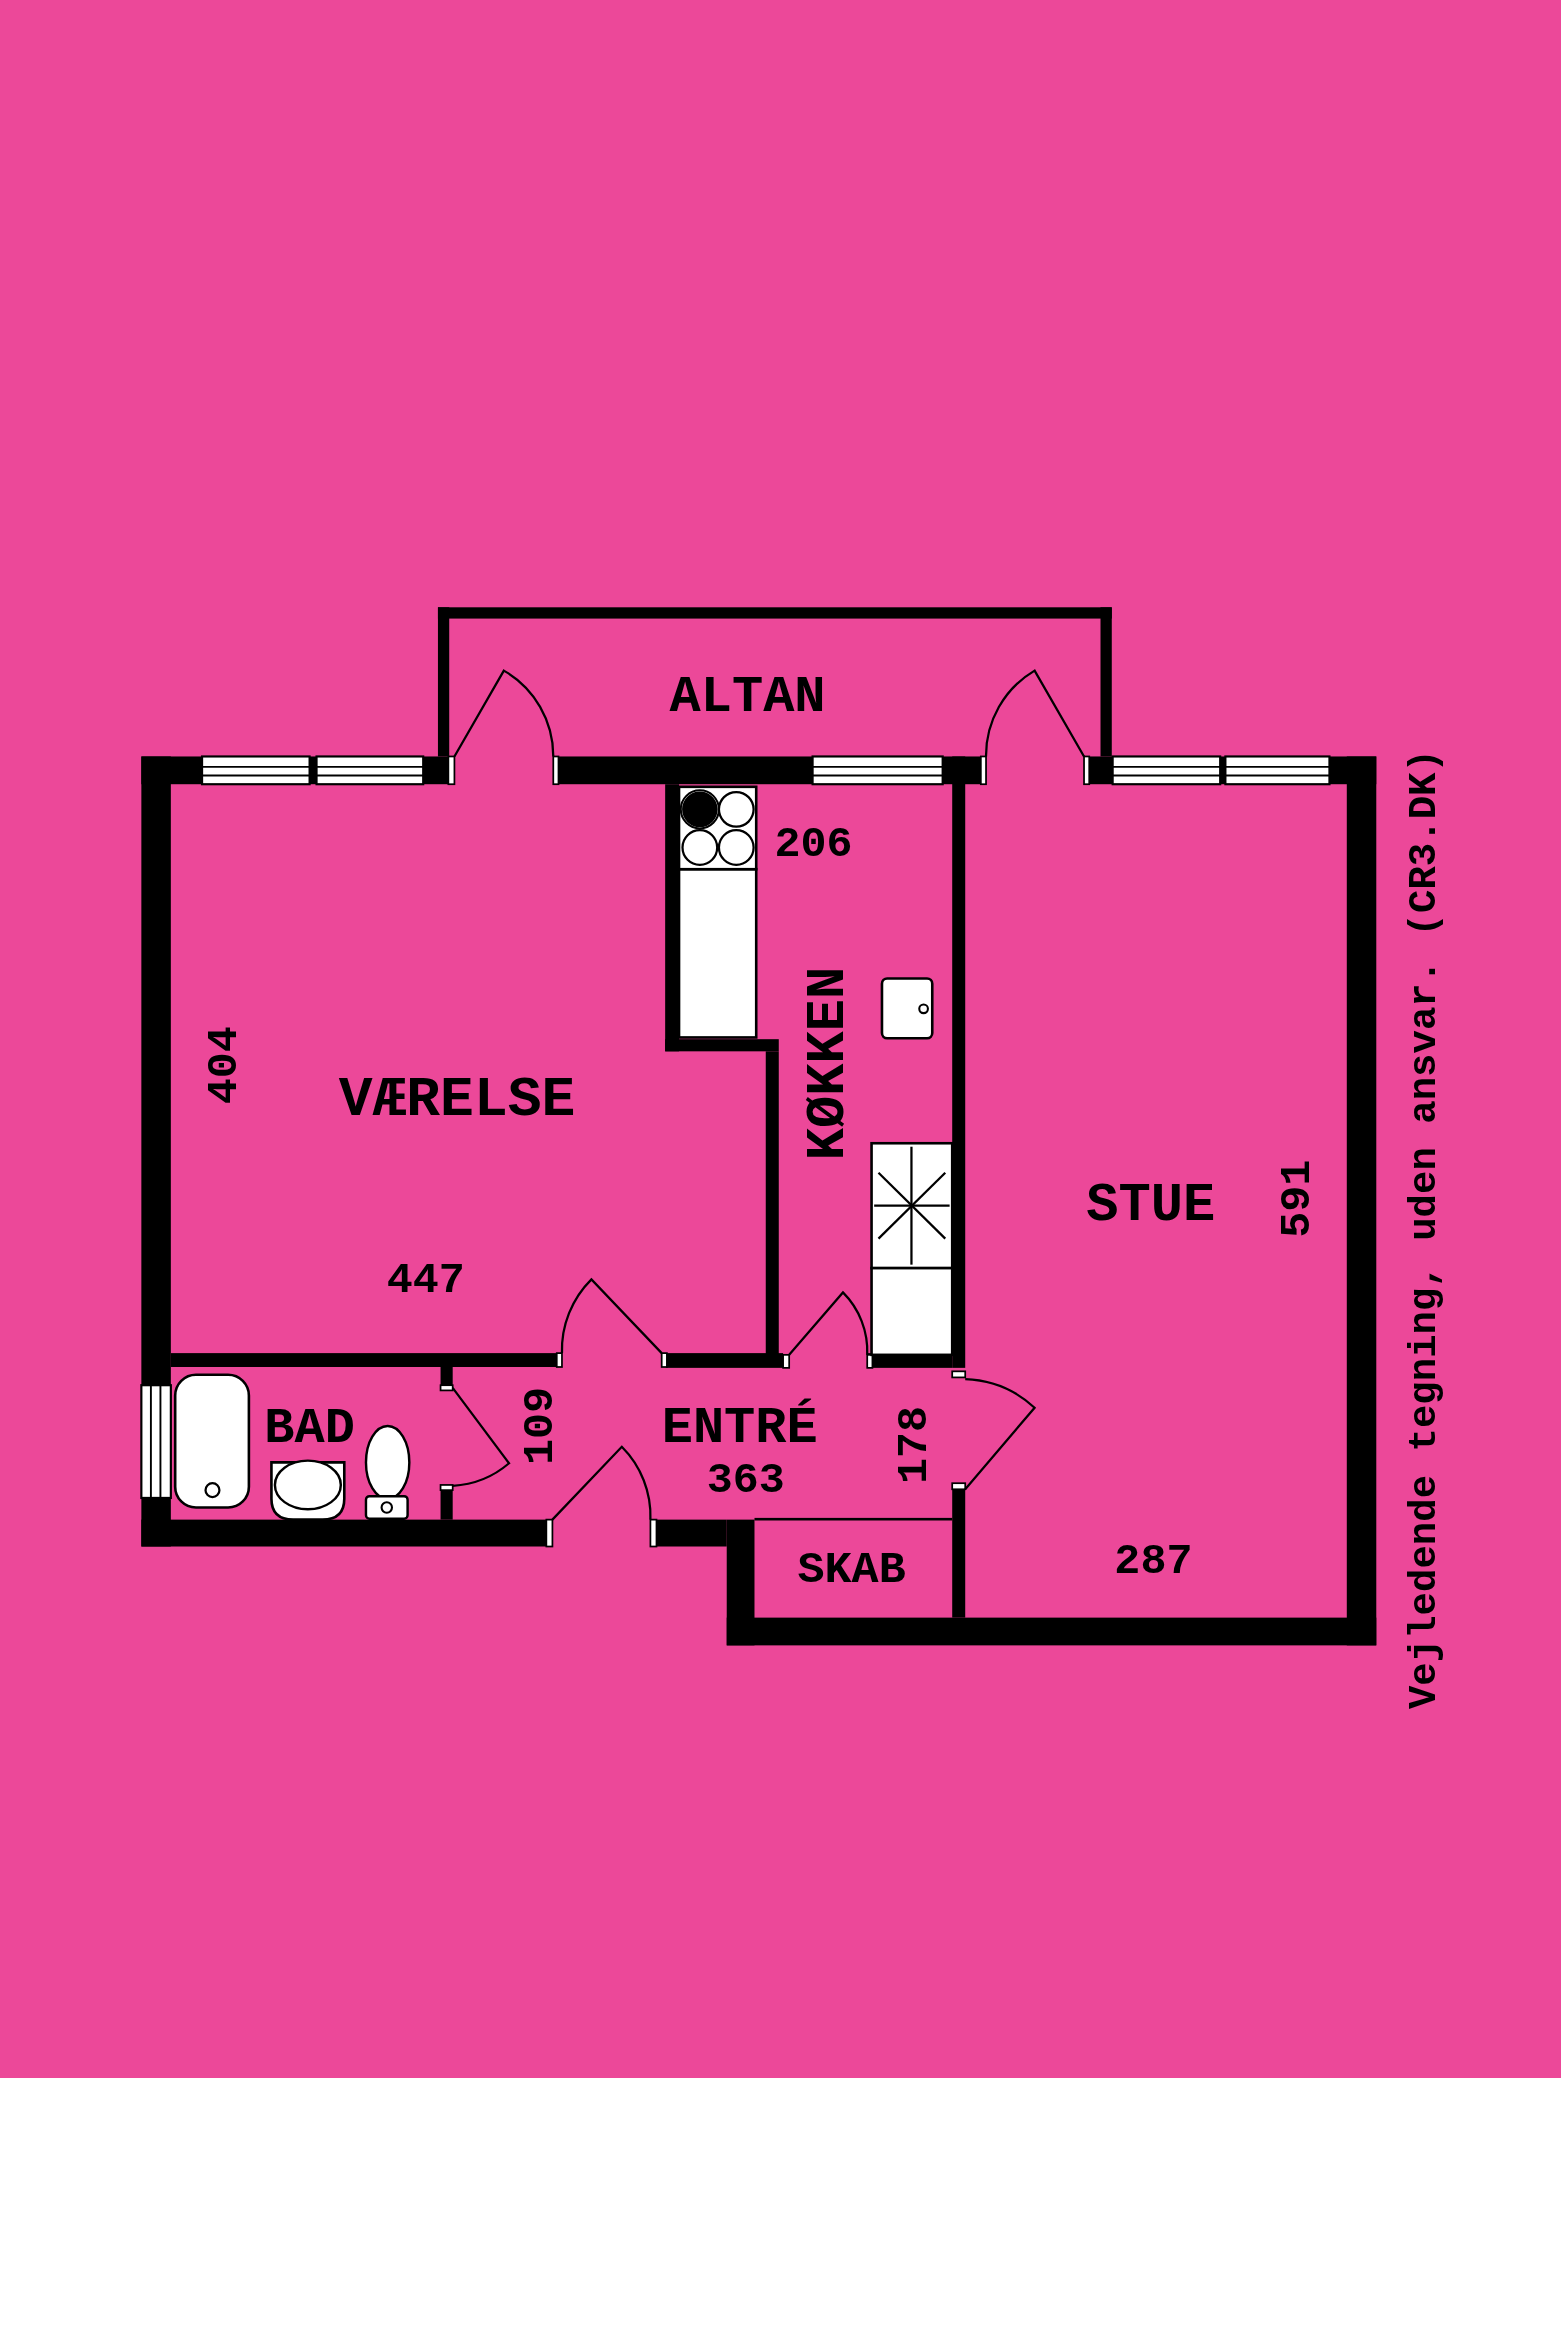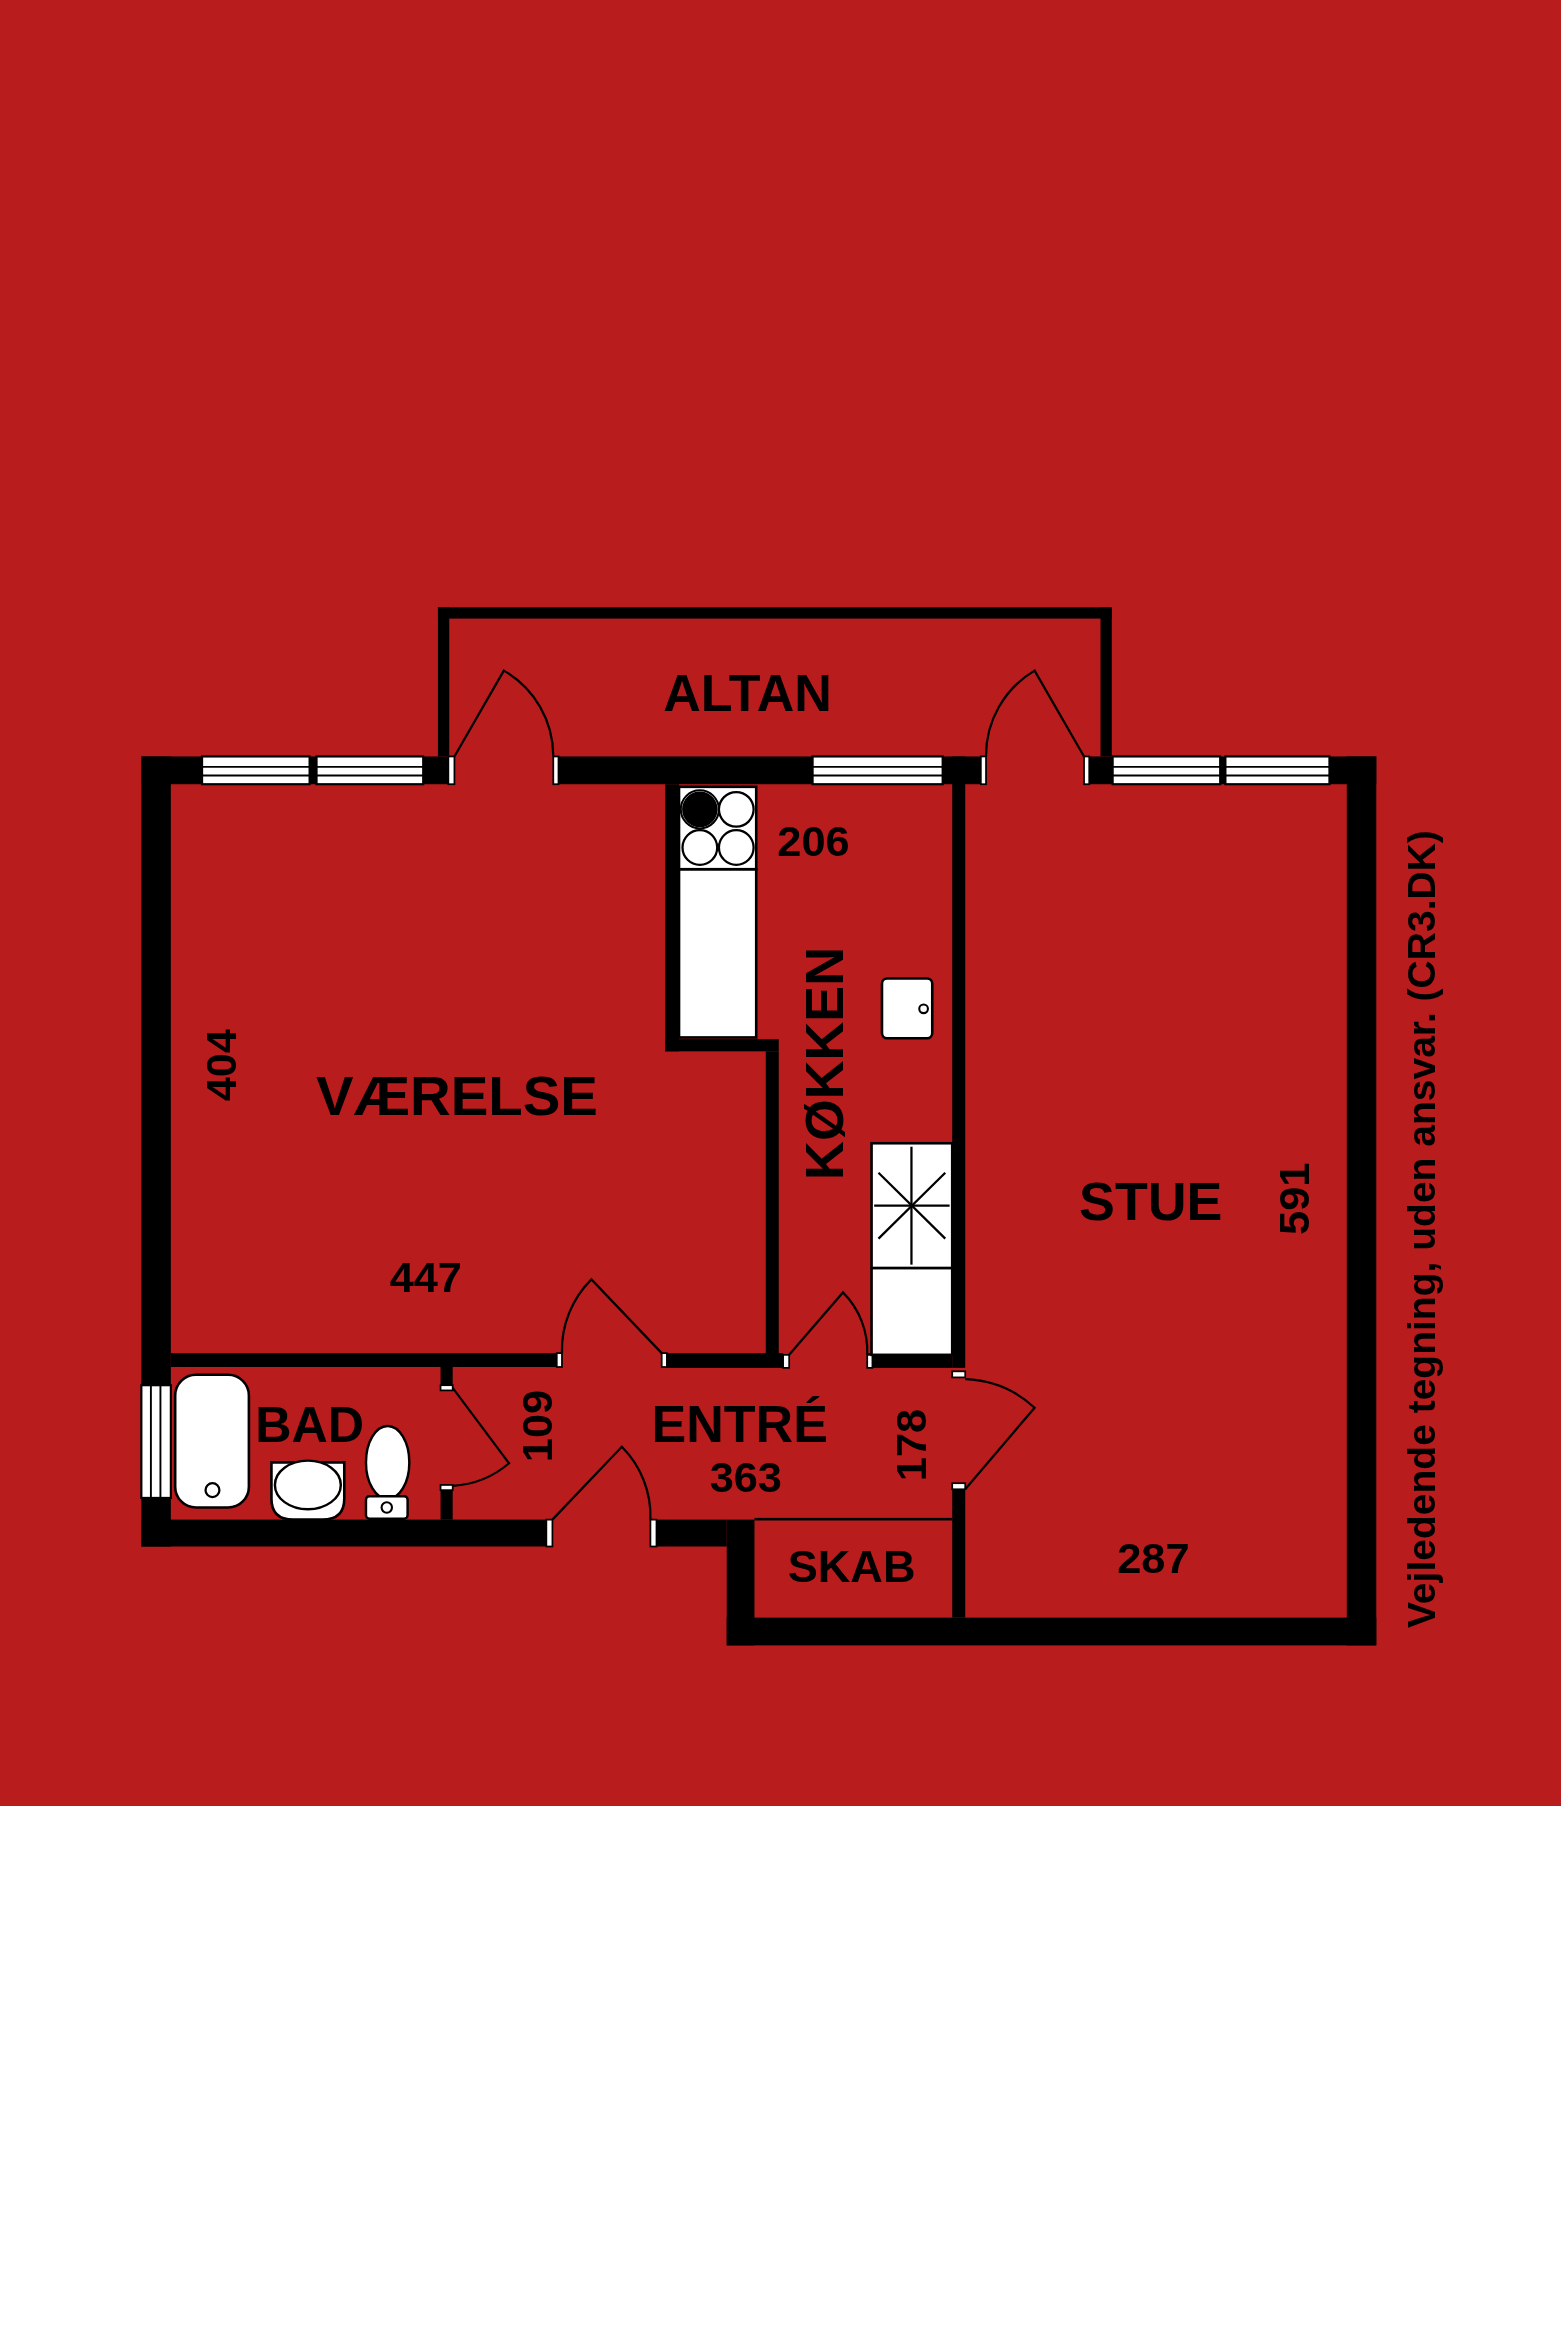--- a/index.html
+++ b/index.html
@@ -1,20 +1,20 @@
 <!DOCTYPE html>
 <html style="font-size:14px"><head>
 <meta charset="utf-8">
 <style>
   html,body{margin:0;padding:0;background:#ffffff;}
   #canvas{
     position:relative;
-    width:1561px;height:1806px;
-    background:#b91c1c;
-    font-family:Liberation Sans, sans-serif;
+    width:1561px;height:2078px;
+    background:#ec4899;
+    font-family:Liberation Mono, monospace;
     overflow:hidden;
   }
   svg{position:absolute;left:0;top:0;}
   .wall{fill:#000000;stroke:none;}
   .thinline{fill:#000000;}
   .jamb{fill:#ffffff;stroke:#000000;stroke-width:2;}
   .winbox{fill:#ffffff;stroke:#000000;stroke-width:2.5;}
   .winline{stroke:#000000;stroke-width:2.2;fill:none;}
   .door{stroke:#000000;stroke-width:2.6;fill:none;}
   .fixture{fill:#ffffff;stroke:#000000;stroke-width:3;}

